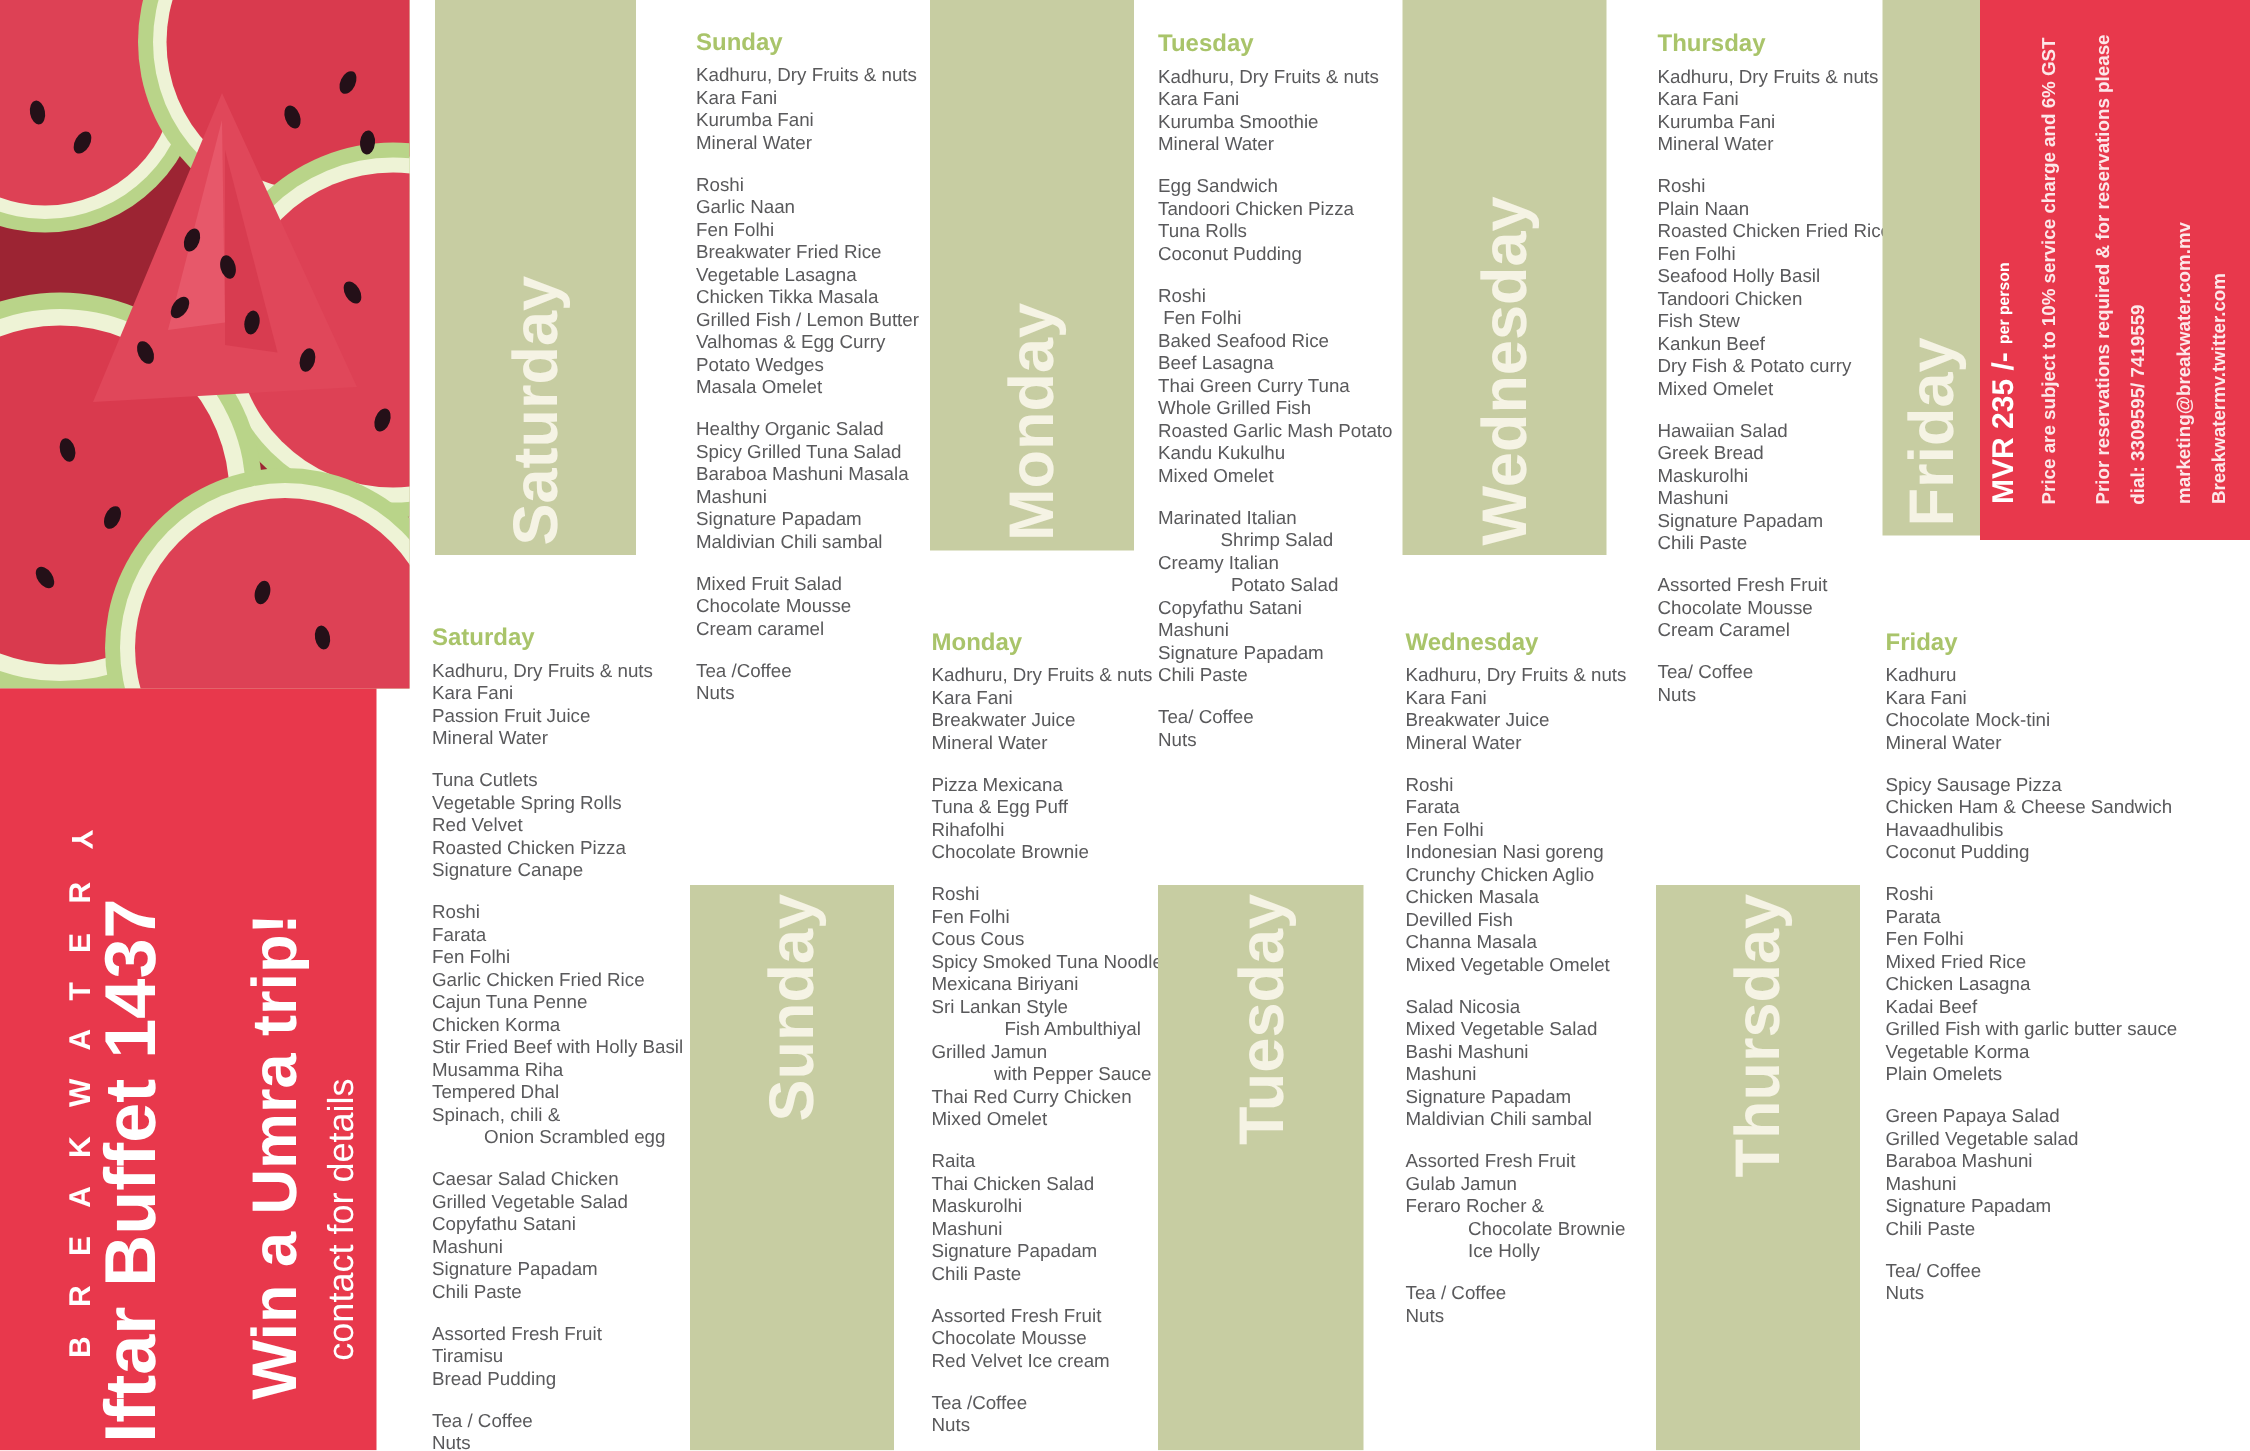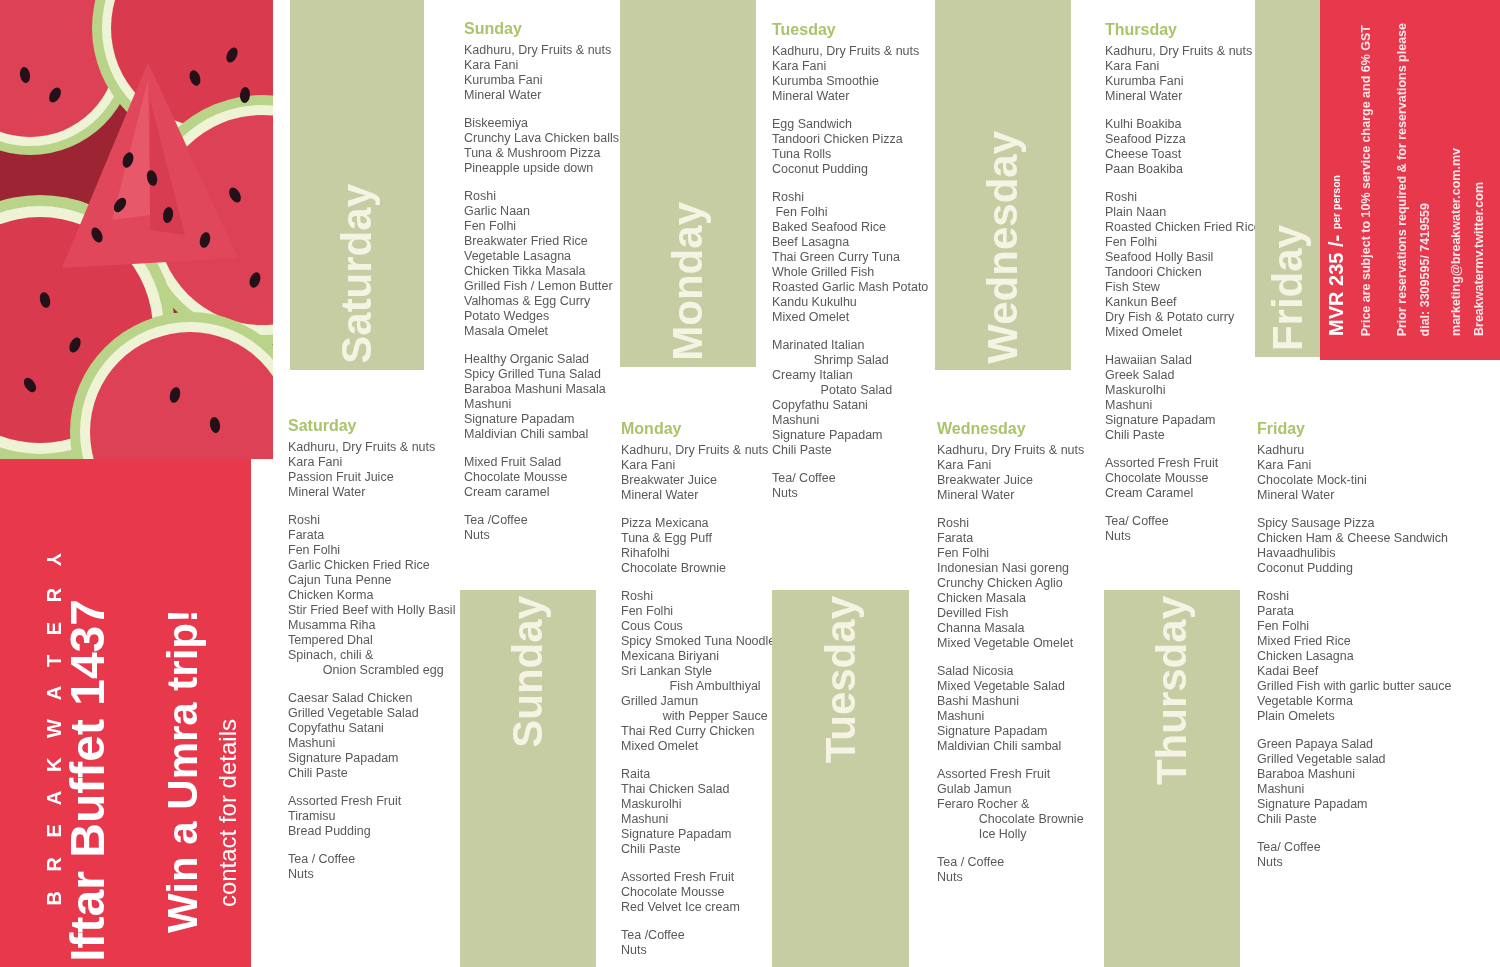--- a/index.html
+++ b/index.html
@@ -98,20 +98,27 @@
       </div>
       <div class="menu" style="left: 288px; top: 417px;">
         <div class="menu-day">Saturday</div>
         <div class="group">
           <div class="item">Kadhuru, Dry Fruits &amp; nuts</div>
           <div class="item">Kara Fani</div>
           <div class="item">Passion Fruit Juice</div>
           <div class="item">Mineral Water</div>
         </div>
         <div class="group">
+          <div class="item">Tuna Cutlets</div>
+          <div class="item">Vegetable Spring Rolls</div>
+          <div class="item">Red Velvet</div>
+          <div class="item">Roasted Chicken Pizza</div>
+          <div class="item">Signature Canape</div>
+        </div>
+        <div class="group">
           <div class="item">Roshi</div>
           <div class="item">Farata</div>
           <div class="item">Fen Folhi</div>
           <div class="item">Garlic Chicken Fried Rice</div>
           <div class="item">Cajun Tuna Penne</div>
           <div class="item">Chicken Korma</div>
           <div class="item">Stir Fried Beef with Holly Basil</div>
           <div class="item">Musamma Riha</div>
           <div class="item">Tempered Dhal</div>
           <div class="item">Spinach, chili &amp;</div>
@@ -138,26 +145,20 @@
       <div class="banner anchor-top" style="left: 460px; top: 590px; width: 136px; height: 377px;">
         <span class="banner-word">Sunday</span>
       </div>
       <div class="menu" style="left: 464px; top: 20px;">
         <div class="menu-day">Sunday</div>
         <div class="group">
           <div class="item">Kadhuru, Dry Fruits &amp; nuts</div>
           <div class="item">Kara Fani</div>
           <div class="item">Kurumba Fani</div>
           <div class="item">Mineral Water</div>
-        </div>
-        <div class="group">
-          <div class="item">Biskeemiya</div>
-          <div class="item">Crunchy Lava Chicken balls</div>
-          <div class="item">Tuna &amp; Mushroom Pizza</div>
-          <div class="item">Pineapple upside down</div>
         </div>
         <div class="group">
           <div class="item">Roshi</div>
           <div class="item">Garlic Naan</div>
           <div class="item">Fen Folhi</div>
           <div class="item">Breakwater Fried Rice</div>
           <div class="item">Vegetable Lasagna</div>
           <div class="item">Chicken Tikka Masala</div>
           <div class="item">Grilled Fish / Lemon Butter</div>
           <div class="item">Valhomas &amp; Egg Curry</div>
@@ -320,40 +321,34 @@
       </div>
       <div class="menu" style="left: 1105px; top: 21px;">
         <div class="menu-day">Thursday</div>
         <div class="group">
           <div class="item">Kadhuru, Dry Fruits &amp; nuts</div>
           <div class="item">Kara Fani</div>
           <div class="item">Kurumba Fani</div>
           <div class="item">Mineral Water</div>
         </div>
         <div class="group">
-          <div class="item">Kulhi Boakiba</div>
-          <div class="item">Seafood Pizza</div>
-          <div class="item">Cheese Toast</div>
-          <div class="item">Paan Boakiba</div>
-        </div>
-        <div class="group">
           <div class="item">Roshi</div>
           <div class="item">Plain Naan</div>
           <div class="item">Roasted Chicken Fried Rice</div>
           <div class="item">Fen Folhi</div>
           <div class="item">Seafood Holly Basil</div>
           <div class="item">Tandoori Chicken</div>
           <div class="item">Fish Stew</div>
           <div class="item">Kankun Beef</div>
           <div class="item">Dry Fish &amp; Potato curry</div>
           <div class="item">Mixed Omelet</div>
         </div>
         <div class="group">
           <div class="item">Hawaiian Salad</div>
-          <div class="item">Greek Salad</div>
+          <div class="item">Greek Bread</div>
           <div class="item">Maskurolhi</div>
           <div class="item">Mashuni</div>
           <div class="item">Signature Papadam</div>
           <div class="item">Chili Paste</div>
         </div>
         <div class="group">
           <div class="item">Assorted Fresh Fruit</div>
           <div class="item">Chocolate Mousse</div>
           <div class="item">Cream Caramel</div>
         </div>

